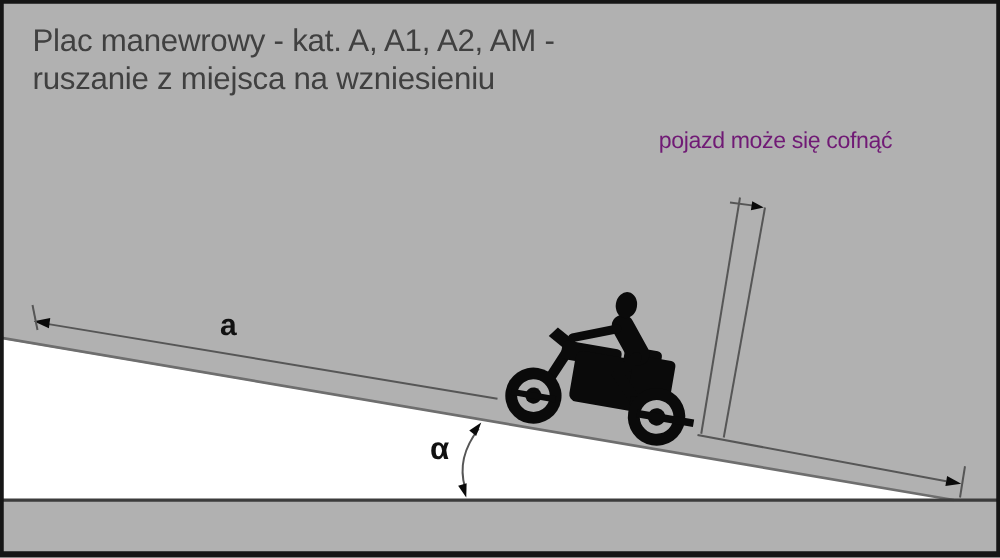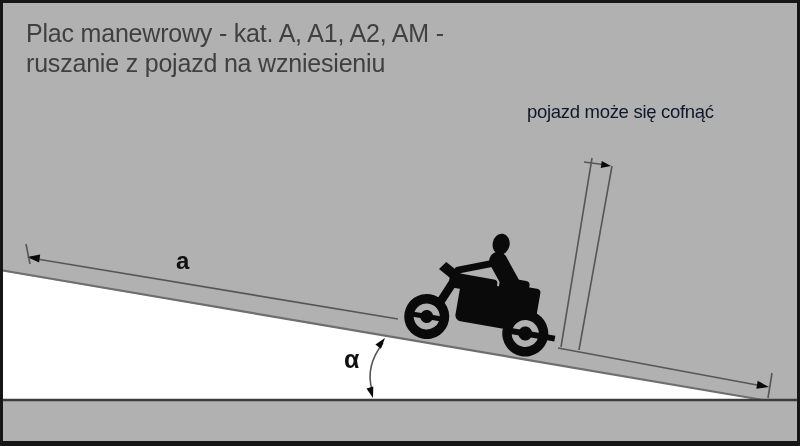--- a/index.html
+++ b/index.html
@@ -26,21 +26,21 @@
   .moto .wheel-gap { fill: var(--background,#b1b1b1); }
   .moto .limb { stroke: var(--ink,#0a0a0a); fill:none; stroke-linecap:round; }
 
   .title {
     position:absolute; left:26px; top:18px; z-index:5;
     font-size:25px; line-height:30px; color:#404040; letter-spacing:-0.2px;
     white-space:nowrap;
   }
   .note {
     position:absolute; left:527px; top:101px; z-index:5;
-    font-size:18.5px; line-height:21.5px; color:#0f172a; letter-spacing:-0.3px;
+    font-size:18.5px; line-height:21.5px; color:#701a75; letter-spacing:-0.3px;
     white-space:nowrap;
   }
   .lbl { position:absolute; z-index:5; font-weight:bold; color:#111; }
   .lbl-a { left:176px; top:247px; font-size:24px; }
   .lbl-alpha { left:344px; top:345px; font-size:25px; }
 </style>
 </head>
 <body>
 
 <div class="frame">
@@ -99,21 +99,21 @@
 
       <circle cx="50" cy="0" r="23"></circle>
       <circle class="wheel-gap" cx="50" cy="0" r="13.5"></circle>
       <circle cx="50" cy="0" r="7"></circle>
       <rect x="34" y="-3" width="46" height="6"></rect>
     </g>
   </svg>
 
   <div class="title">
     <div>Plac manewrowy - kat. A, A1, A2, AM -</div>
-    <div>ruszanie z pojazd na wzniesieniu</div>
+    <div>ruszanie z miejsca na wzniesieniu</div>
   </div>
 
   <div class="note">
     <div>pojazd może się cofnąć</div>
   </div>
 
   <div class="lbl lbl-a">a</div>
   <div class="lbl lbl-alpha">α</div>
 
   <div class="frame-border"></div>

